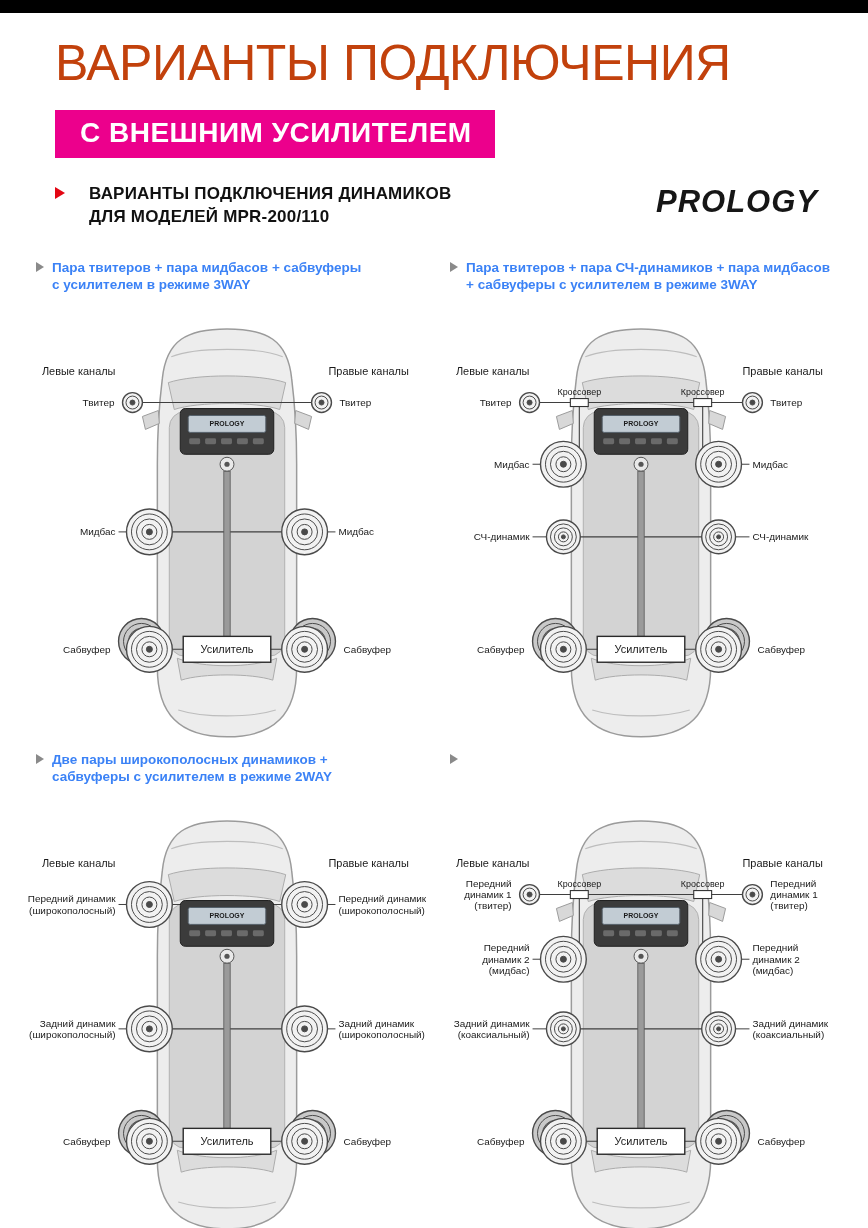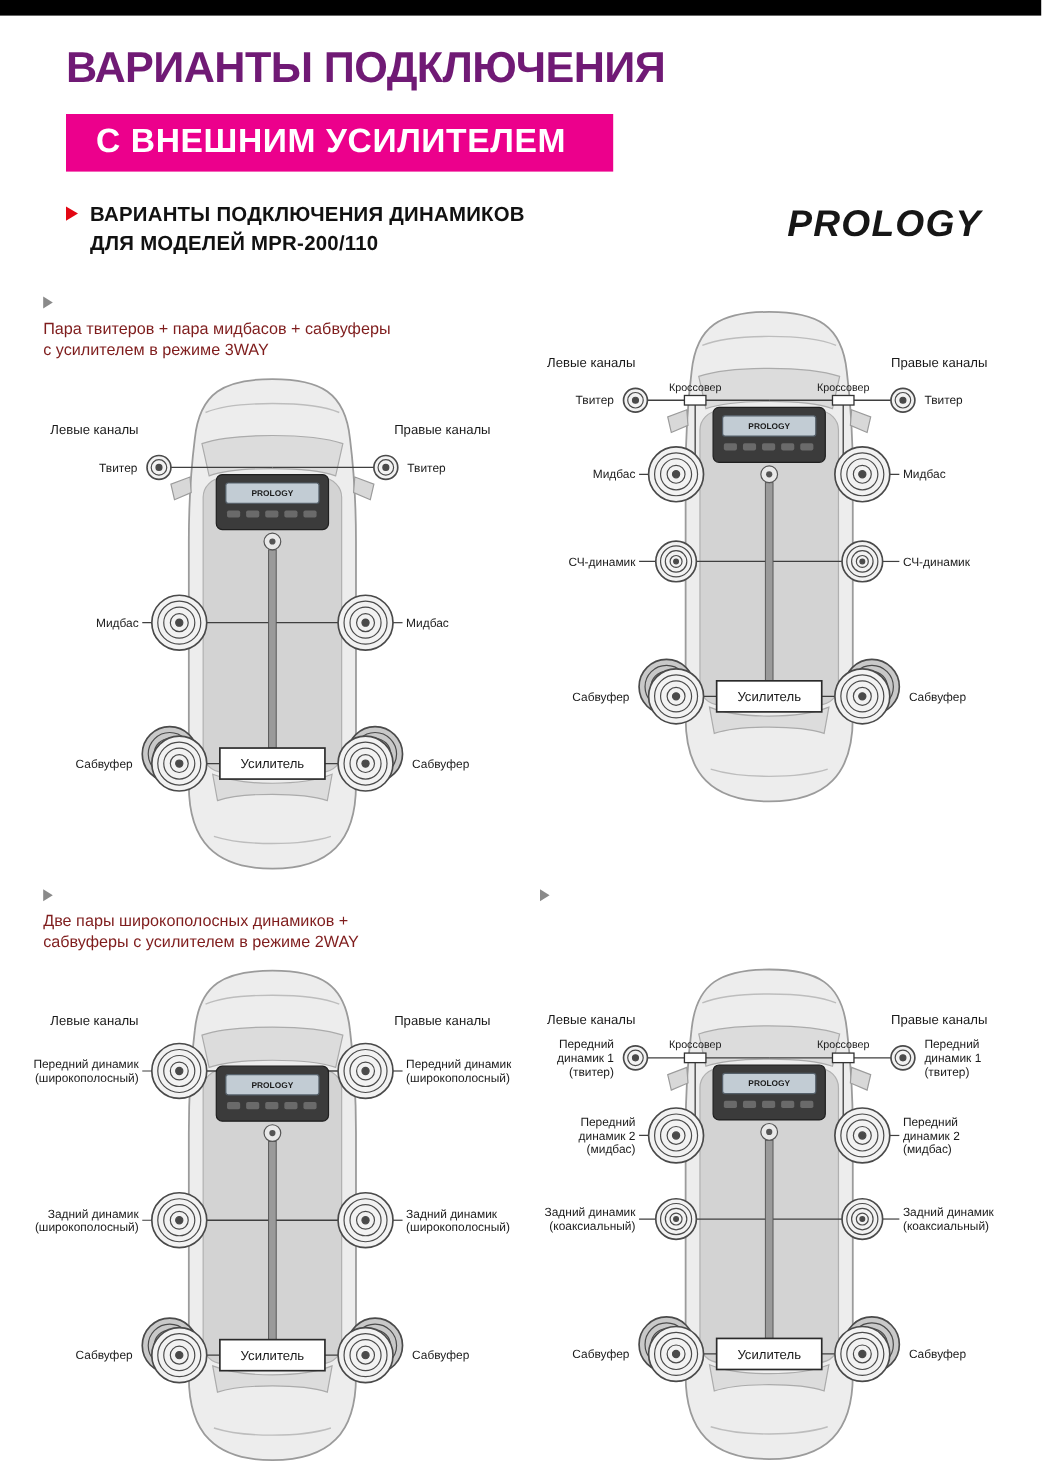--- a/index.html
+++ b/index.html
@@ -2,49 +2,49 @@
 <html style="--top-bar: #000000; --banner-bg: #ec008c; --heading-marker: #e30613; --caption-marker: #8a8a8a;"><head>
 <meta charset="utf-8">
 <style>
   html,body{margin:0;padding:0;background:#fff;}
   .page{
     width:868px;height:1228px;position:relative;overflow:hidden;background:#fff;
     font-family:"Liberation Sans",sans-serif;color:#111;
   }
   .top-bar{width:100%;height:13px;background:var(--top-bar,#000);}
   .page-title{
-    margin:24px 0 0 55px;font-size:36px;font-weight:bold;letter-spacing:-0.5px;
-    line-height:1.05;color:#701a75;
+    margin:24px 0 0 55px;font-size:50px;font-weight:normal;letter-spacing:-0.5px;
+    line-height:1.05;color:#c2410c;
   }
   .banner{
-    display:inline-block;margin:20px 0 0 55px;padding:7px 39px 9px 25px;
+    display:inline-block;margin:20px 0 0 55px;padding:7px 23px 9px 25px;
     background:var(--banner-bg,#ec008c);color:#fff;font-size:28px;font-weight:bold;
     letter-spacing:0.5px;
   }
   .heading-row{
     display:flex;justify-content:space-between;align-items:flex-start;
     margin:24px 50px 0 55px;
   }
-  .heading{display:flex;gap:10px;font-size:17px;font-weight:bold;line-height:1.4;}
+  .heading{display:flex;gap:24px;font-size:17px;font-weight:bold;line-height:1.4;}
   .heading .lines div{letter-spacing:0.2px;}
   .brand{
     font-size:31px;font-weight:bold;font-style:italic;letter-spacing:1px;color:#161616;
     margin-top:2px;
   }
   .marker{width:0;height:0;border-style:solid;flex:0 0 auto;}
   .marker.red{border-width:6px 0 6px 10px;border-color:transparent transparent transparent var(--heading-marker,#e30613);margin-top:5px;}
   .marker.gray{border-width:5px 0 5px 8px;border-color:transparent transparent transparent var(--caption-marker,#8a8a8a);margin-top:3px;}
   .grid{
     margin:30px 28px 0 28px;
     display:grid;grid-template-columns:1fr 1fr;column-gap:16px;row-gap:2px;
   }
   .quadrant{width:398px;}
   .caption{
     display:flex;gap:8px;padding-left:8px;min-height:54px;
-    font-size:13.5px;font-weight:normal;line-height:1.28;color:#7f1d1d;flex-direction:column;
+    font-size:13.5px;font-weight:bold;line-height:1.28;color:#3b82f6;
   }
   .canvas svg{display:block;width:100%;height:auto;}
   svg text{font-family:"Liberation Sans",sans-serif;fill:#1a1a1a;}
 </style>
 </head>
 <body>
 
 <div class="page">
   <div class="top-bar"></div>
 
@@ -161,20 +161,24 @@
               <circle cx="278" cy="338" r="7.5" fill="none" stroke="#4a4a4a" stroke-width="1"></circle>
               <circle cx="278" cy="338" r="3" fill="#4a4a4a" stroke="#4a4a4a" stroke-width="1"></circle>
             </g>
             <text text-anchor="start" font-size="10"><tspan x="317" y="341.5">Сабвуфер</tspan></text>
             <text text-anchor="start" font-size="11"><tspan x="14" y="61.85">Левые каналы</tspan></text>
             <text text-anchor="start" font-size="11"><tspan x="302" y="61.85">Правые каналы</tspan></text>
           </svg>
         </div>
     </div>
     <div class="quadrant">
+      <div class="caption">
+        <span class="marker gray"></span>
+        <span class="caption-text">Пара твитеров + пара СЧ-динамиков + пара мидбасов<br>+ сабвуферы с усилителем в режиме 3WAY</span>
+      </div>
       <div class="canvas">
           <svg viewBox="0 0 400 438">
             <g>
               <path d="M200,16 C160,16 139,27 135,66 C132,90 130,112 130,152 L130,356 C130,403 152,426 200,426 C248,426 270,403 270,356 L270,152 C270,112 268,90 265,66 C261,27 240,16 200,16 Z" fill="#ededed" stroke="#9b9b9b" stroke-width="1.5"></path>
               <path d="M131,98 L115,104 L118,117 L132,111 Z" fill="#d8d8d8" stroke="#9b9b9b"></path>
               <path d="M269,98 L285,104 L282,117 L268,111 Z" fill="#d8d8d8" stroke="#9b9b9b"></path>
               <path d="M144,44 C168,34 232,34 256,44" fill="none" stroke="#bdbdbd" stroke-width="1.2"></path>
               <path d="M141,70 C168,61 232,61 259,70 L253,97 C230,89 170,89 147,97 Z" fill="#dcdcdc" stroke="#ababab"></path>
               <rect x="142" y="99" width="116" height="246" rx="16" fill="#d3d3d3" stroke="#b0b0b0"></rect>
               <path d="M150,347 C175,357 225,357 250,347 L246,369 C225,362 175,362 154,369 Z" fill="#dcdcdc" stroke="#ababab"></path>

